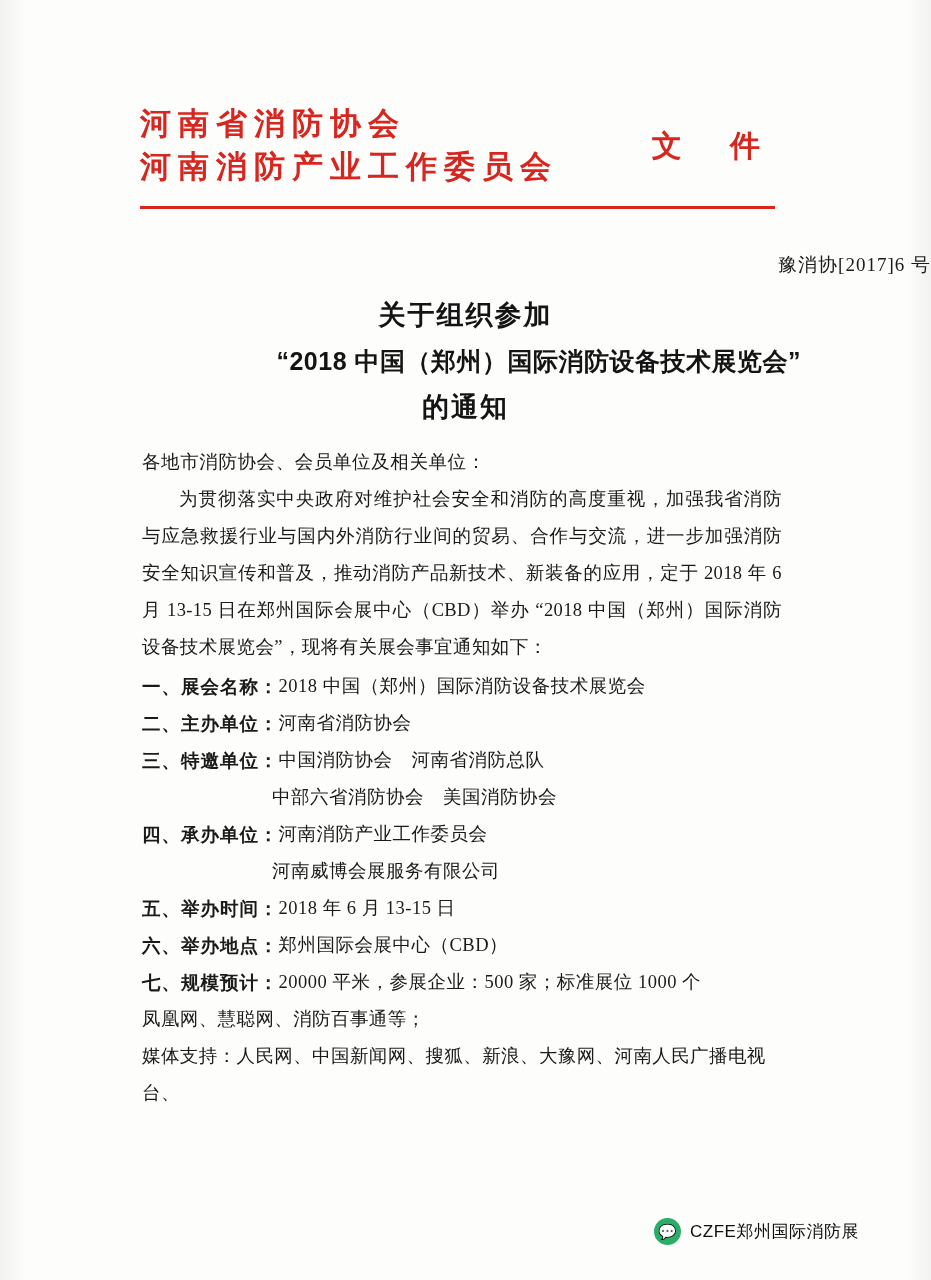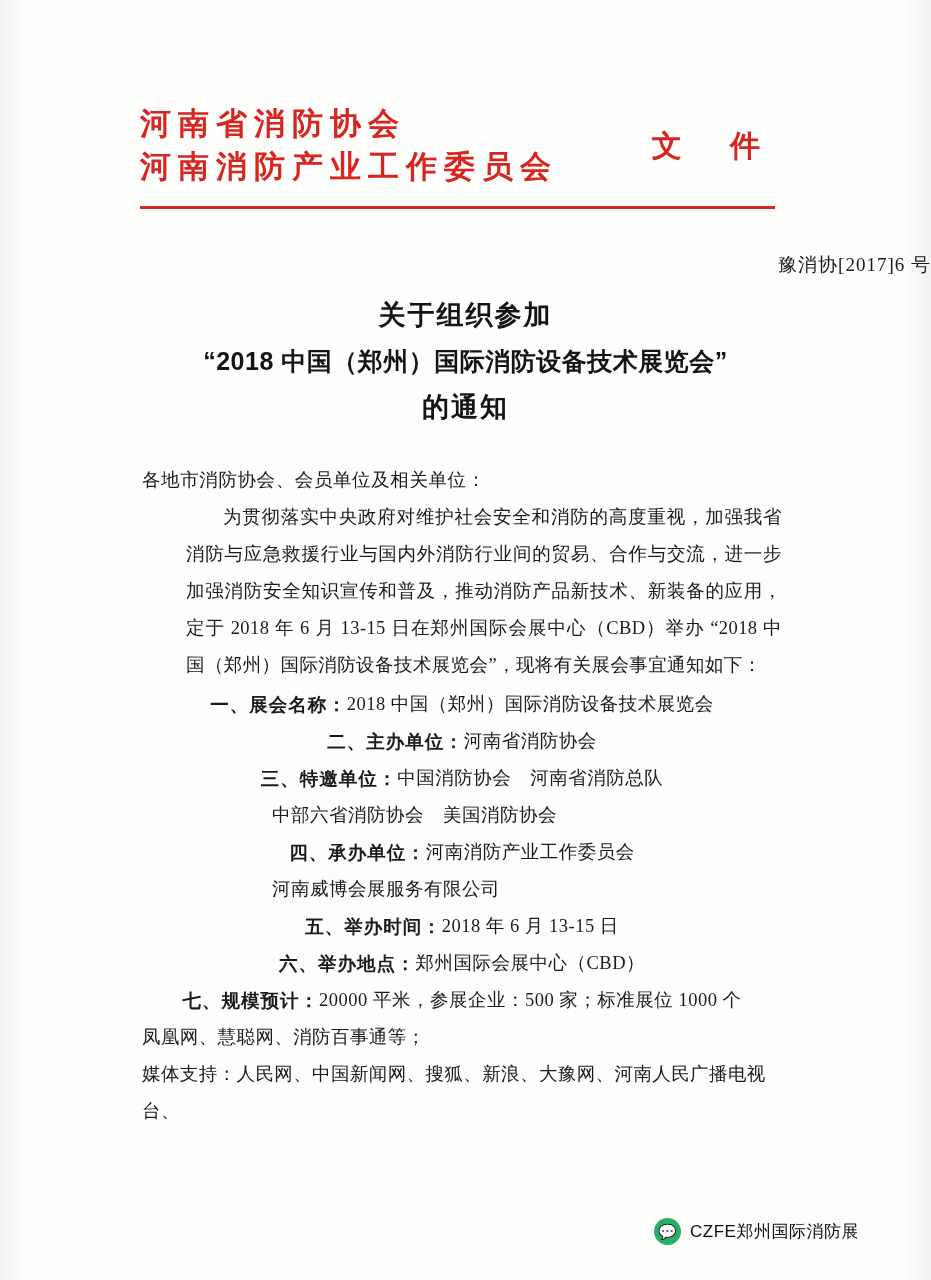--- a/index.html
+++ b/index.html
@@ -93,51 +93,50 @@
     font-family: "Liberation Sans", "DejaVu Sans", sans-serif;
     font-weight: bold;
     font-size: 27px;
     line-height: 46px;
     letter-spacing: 2px;
     color: #141414;
   }
   .title-line.main {
     font-size: 25px;
     letter-spacing: 0.5px;
+    text-align: right;
   }
 
   
   .body-block {
     position: absolute;
-    top: 462px;
+    top: 444px;
     left: 142px;
     width: 640px;
     font-size: 18.5px;
     line-height: 37px;
     color: #1a1a1a;
   }
   .p-salutation {
     letter-spacing: 0.6px;
   }
   .p-intro {
     text-indent: 2em;
     text-align: justify;
     text-justify: inter-ideograph;
     letter-spacing: 0.4px;
-    margin-left: 44px;
   }
 
   .items {
     margin-top: 2px;
   }
   .item-row {
     display: flex;
     align-items: flex-start;
     line-height: 37px;
-    justify-content: center;
   }
   .item-label {
     font-family: "Liberation Sans", "DejaVu Sans", sans-serif;
     font-weight: bold;
     white-space: nowrap;
     letter-spacing: 1px;
     font-size: 18.5px;
   }
   .item-value {
     letter-spacing: 0.5px;

